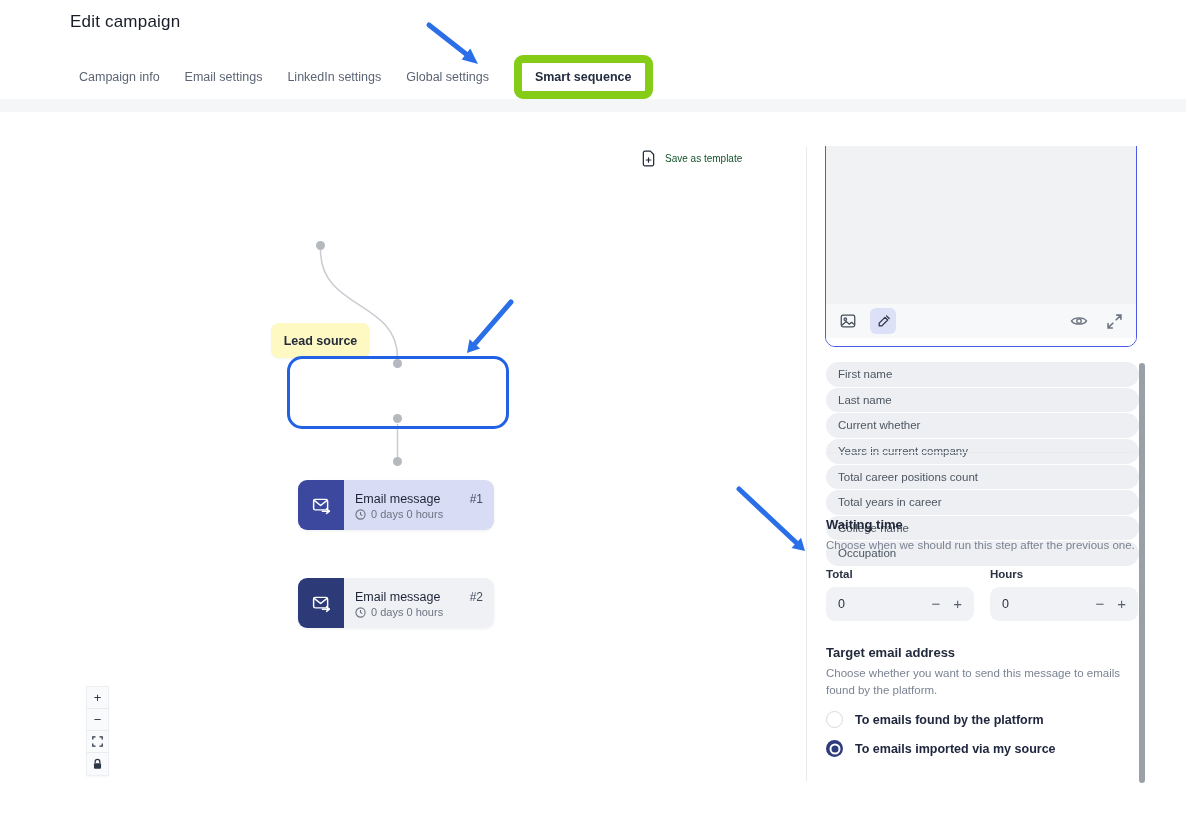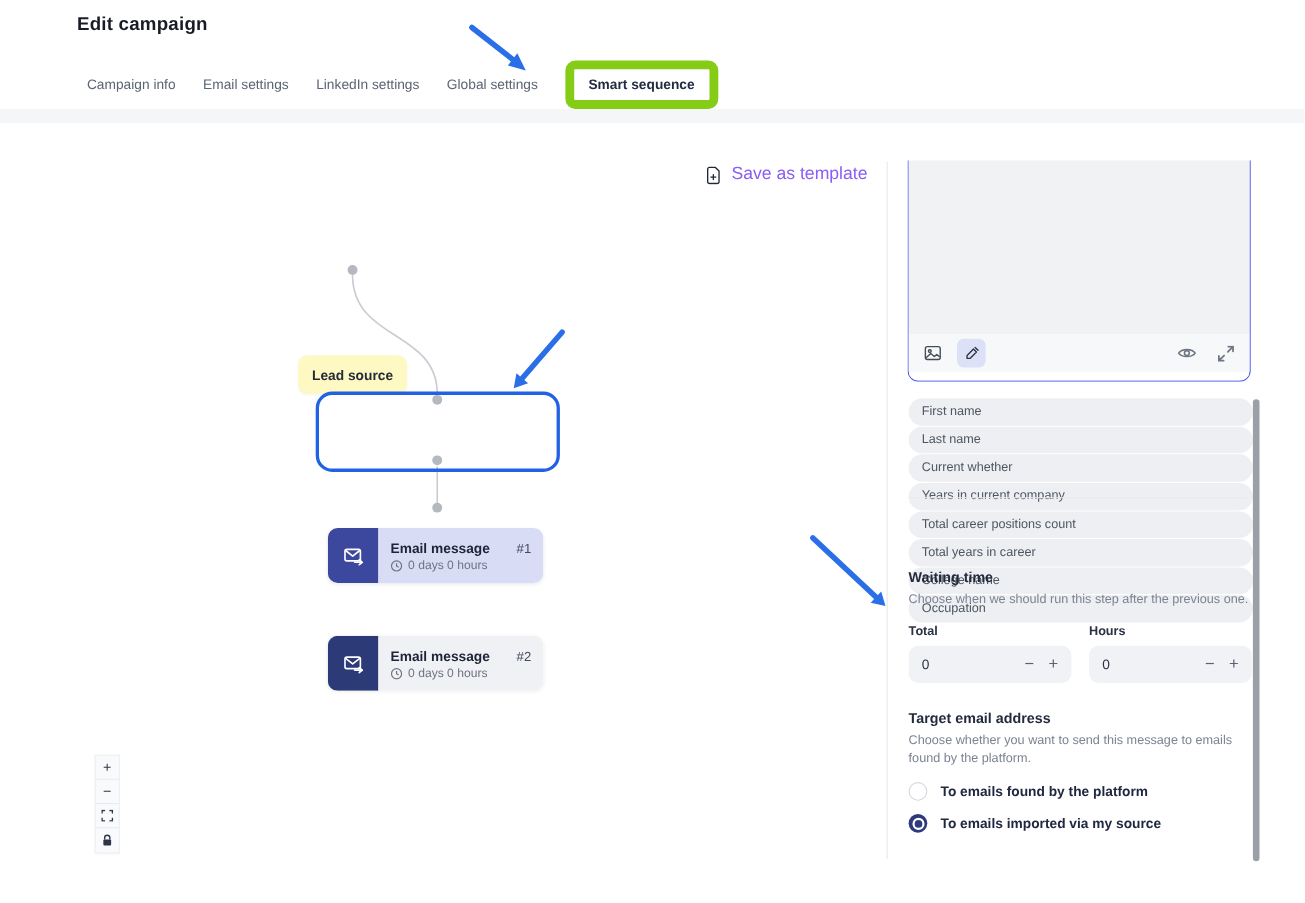--- a/index.html
+++ b/index.html
@@ -2,42 +2,42 @@
 <html><head>
 <meta charset="utf-8">
 <style>
   * { margin:0; padding:0; box-sizing:border-box; }
   html,body { background:#ffffff; }
   body { font-family:"Liberation Sans","DejaVu Sans",sans-serif; }
   .app { position:relative; width:1186px; height:821px; background:#ffffff; overflow:hidden; }
 
   
   .header { position:absolute; top:0; left:0; right:0; height:99px; background:#ffffff; z-index:5; }
-  .page-title { position:absolute; left:70px; top:12px; font-size:17px; font-weight:700; color:#171c27; letter-spacing:.2px; }
+  .page-title { position:absolute; left:70px; top:12px; font-size:17px; font-weight:400; color:#171c27; letter-spacing:.2px; }
   .tabs { position:absolute; left:79px; top:56px; height:42px; display:flex; align-items:center; gap:25px; }
   .tab { font-size:12.5px; color:#5b6574; cursor:pointer; white-space:nowrap; }
   .tab.active { color:#232d42; font-weight:600; border:8px solid #84cc16; border-radius:9px; padding:7px 13px; background:#fff; }
   .gap-band { position:absolute; top:99px; left:0; right:0; height:13px; background:#f5f6f8; }
 
   
   .canvas { position:absolute; top:112px; left:0; width:806px; height:669px; background:#ffffff; }
   .save-template { position:absolute; left:641px; top:150px; display:flex; align-items:center; gap:9px; background:none; border:none; cursor:pointer; font-family:inherit; }
-  .save-template span { font-size:16px; color:#8b5cf6; font-weight:500; }
+  .save-template span { font-size:10px; color:#14532d; font-weight:500; }
 
   .node-lead { position:absolute; left:271px; top:211px; width:99px; height:35px; background:#fef9c3; border-radius:8px; display:flex; align-items:center; justify-content:center; font-size:12.5px; font-weight:700; color:#242b3a; box-shadow:0 1px 2px rgba(20,30,60,.05); cursor:pointer; }
 
   .handle { position:absolute; width:9px; height:9px; border-radius:50%; background:#b4b8bf; }
 
   .hl-node { position:absolute; left:287px; top:356px; width:222px; height:73px; border:3.5px solid #2161e4; border-radius:15px; pointer-events:none; z-index:4; }
 
   .step-node { position:absolute; width:196px; height:50px; display:flex; border-radius:9px; overflow:hidden; box-shadow:0 1px 3px rgba(20,30,60,.07); cursor:pointer; z-index:3; }
   .step-icon { width:46px; flex:0 0 46px; display:flex; align-items:center; justify-content:center; }
   .step-body { flex:1; padding:8px 11px 6px 11px; display:flex; flex-direction:column; justify-content:center; gap:2px; }
   .step-row1 { display:flex; align-items:center; }
-  .step-title { font-size:12.5px; font-weight:700; color:#1d2437; }
+  .step-title { font-size:12.5px; font-weight:400; color:#1d2437; }
   .step-index { margin-left:auto; font-size:12px; color:#434d62; }
   .step-meta { display:flex; align-items:center; gap:5px; font-size:11px; color:#6d7482; }
   #node1 { left:298px; top:368px; }
   #node1 .step-icon { background:#3c489e; }
   #node1 .step-body { background:#d8dcf4; }
   #node2 { left:298px; top:466px; }
   #node2 .step-icon { background:#2d3a78; }
   #node2 .step-body { background:#f0f1f4; }
 
   .flow-controls { position:absolute; left:86px; top:686px; width:23px; background:#f9fafb; border:1px solid #edeff2; box-shadow:0 1px 2px rgba(0,0,0,.04); z-index:3; }

